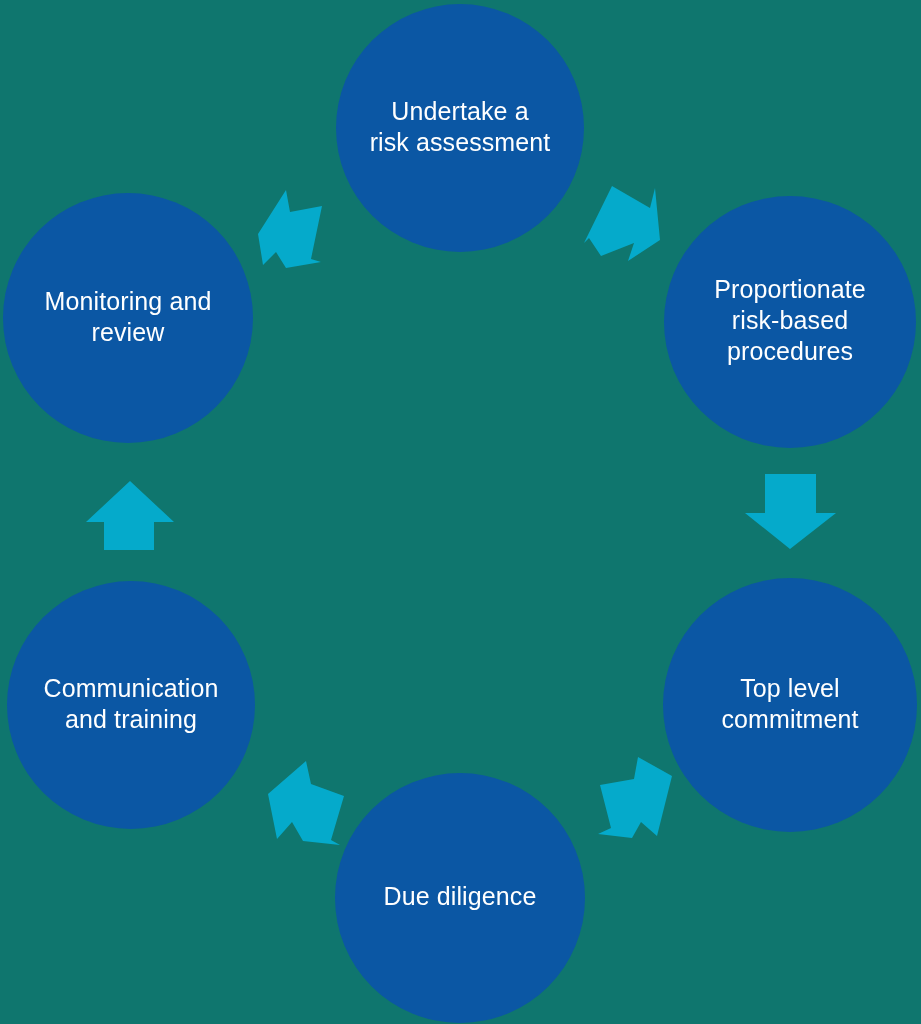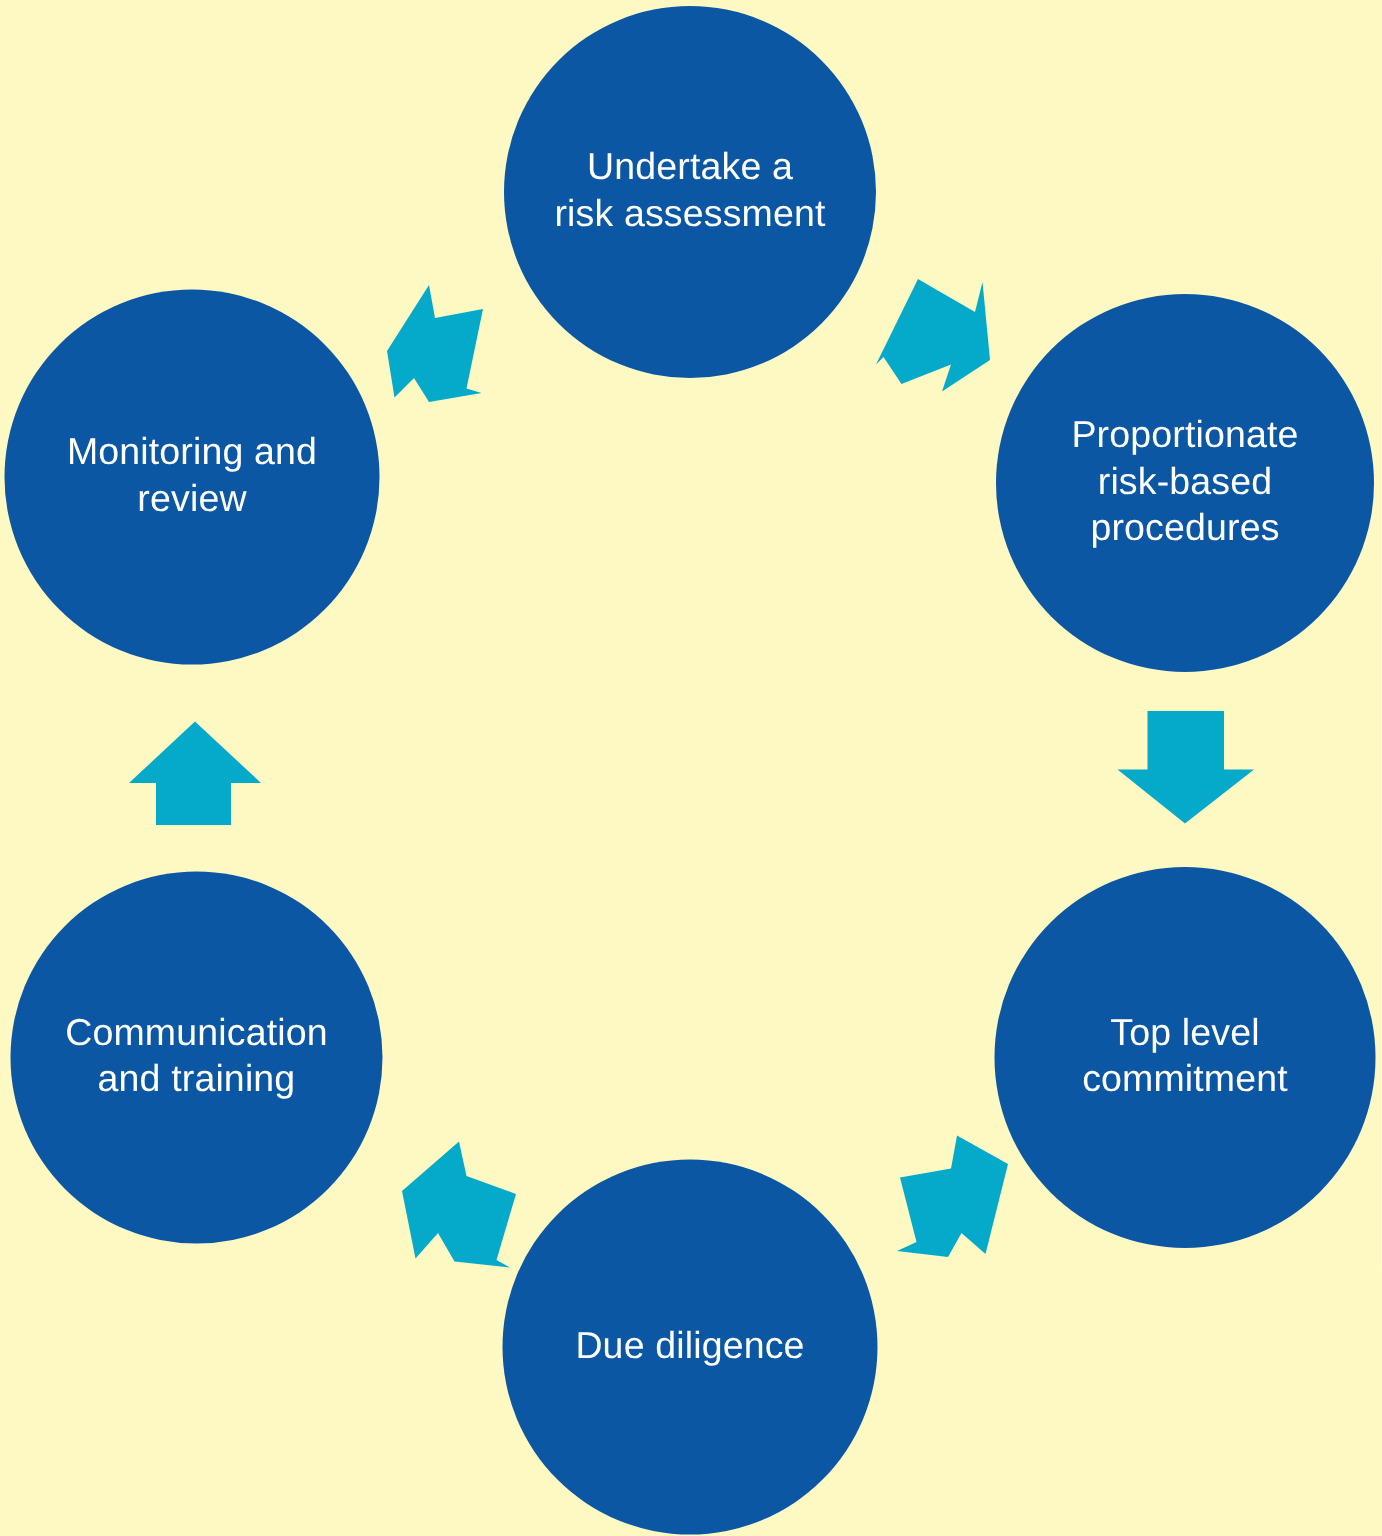--- a/index.html
+++ b/index.html
@@ -39,21 +39,21 @@
     dominant-baseline: middle;
     letter-spacing: 0.1px;
   }
   .node-label tspan {
     font-family: "Liberation Sans", sans-serif;
   }
 </style>
 </head>
 <body>
 
-<div id="diagram-root" style="background: #fef9c3;">
+<div id="diagram-root" style="background: #0f766e;">
   <svg id="cycle-svg" viewBox="0 0 921 1024" xmlns="http://www.w3.org/2000/svg">
     <g id="arrows-layer">
         <polygon points="258,234 286,190 290,212 322,206 311,259 321,262 286,268 276,252 263,265" fill="#05aacb" class="arrow-shape"></polygon>
         <polygon points="612,186 650,208 655,188 660,240 628,261 634,243 601,256 589,238 584,243" fill="#05aacb" class="arrow-shape"></polygon>
         <polygon points="765,474 816,474 816,513 836,513 790,549 745,513 765,513" fill="#05aacb" class="arrow-shape"></polygon>
         <polygon points="672,776 638,757 634,779 600,785 611,828 598,834 632,838 641,822 657,836" fill="#05aacb" class="arrow-shape"></polygon>
         <polygon points="268,794 306,761 311,784 344,796 331,840 340,845 303,841 292,822 277,839" fill="#05aacb" class="arrow-shape"></polygon>
         <polygon points="130,481 174,522 154,522 154,550 104,550 104,522 86,522" fill="#05aacb" class="arrow-shape"></polygon>
       </g>
     <g id="nodes-layer">

